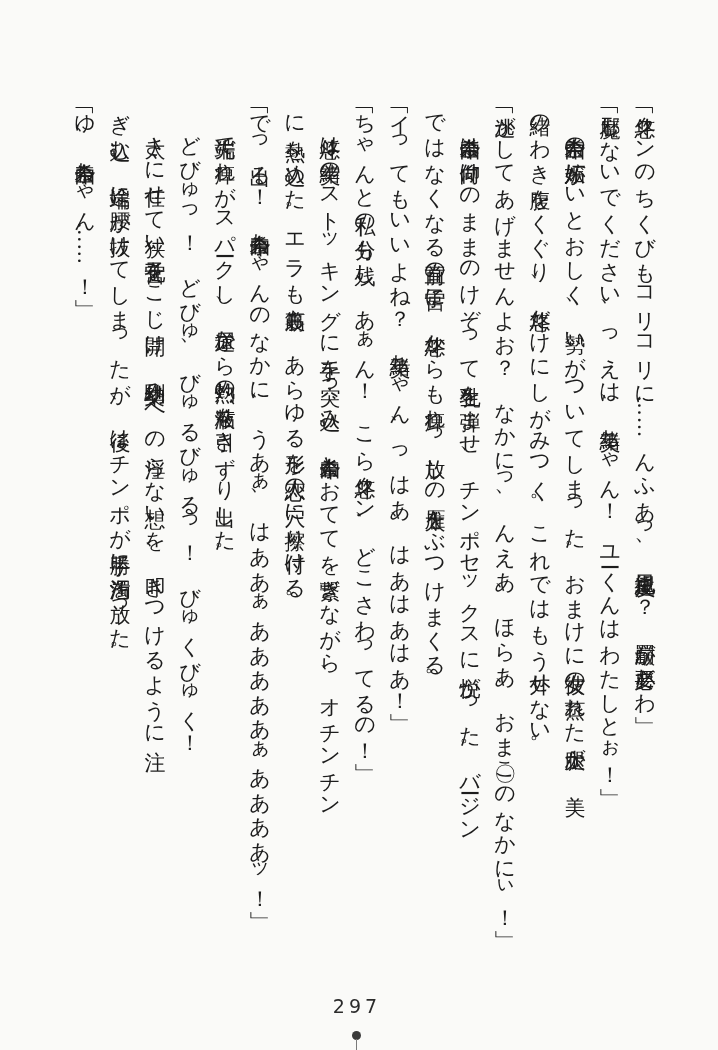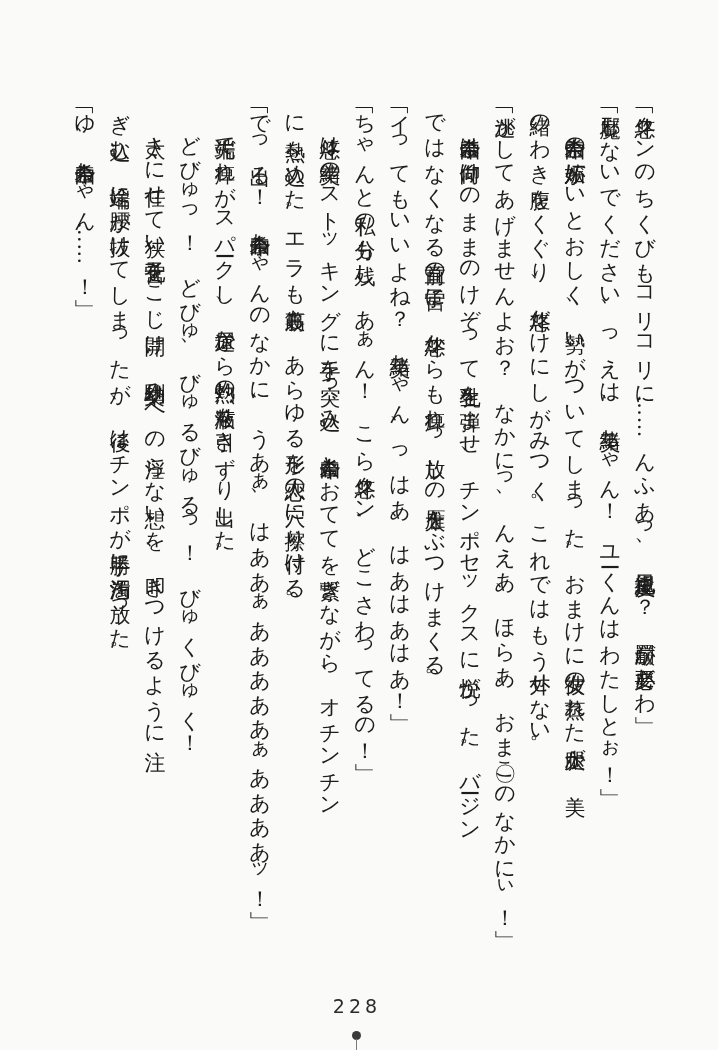--- a/index.html
+++ b/index.html
@@ -93,20 +93,20 @@
 　悠斗は美緒のストッキングに手を突っ込み、由希奈とおててを繋ぎながら、オチンチン
 に熱を込めた。エラも裏筋も、あらゆる形を恋人の穴に擦り付ける。
 「でっ出る！　由希奈ちゃんのなかに、うあぁ、はああぁあああああぁああああッ！」
 　先端で痺れがスパークし、尿道から灼熱の粘液を引きずり出した。
 　どびゅっ！　どびゅ、びゅるびゅるっ！　びゅくびゅく！
 　太さに任せて狭い子宮孔をこじ開け、幼馴染みへの淫らな想いを、叩きつけるように注
 ぎ込む。途端に腰が抜けてしまったが、後はチンポが勝手に汚濁を放った。
 「ゆ、由希奈ちゃん……！」</div>
 
   <div class="page-footer">
-    <div class="page-number">228</div>
+    <div class="page-number">297</div>
     <div class="page-ornament">
       <span class="ornament-dot"></span>
       <span class="ornament-stem"></span>
     </div>
   </div>
 
 </div>
 
 </body></html>

